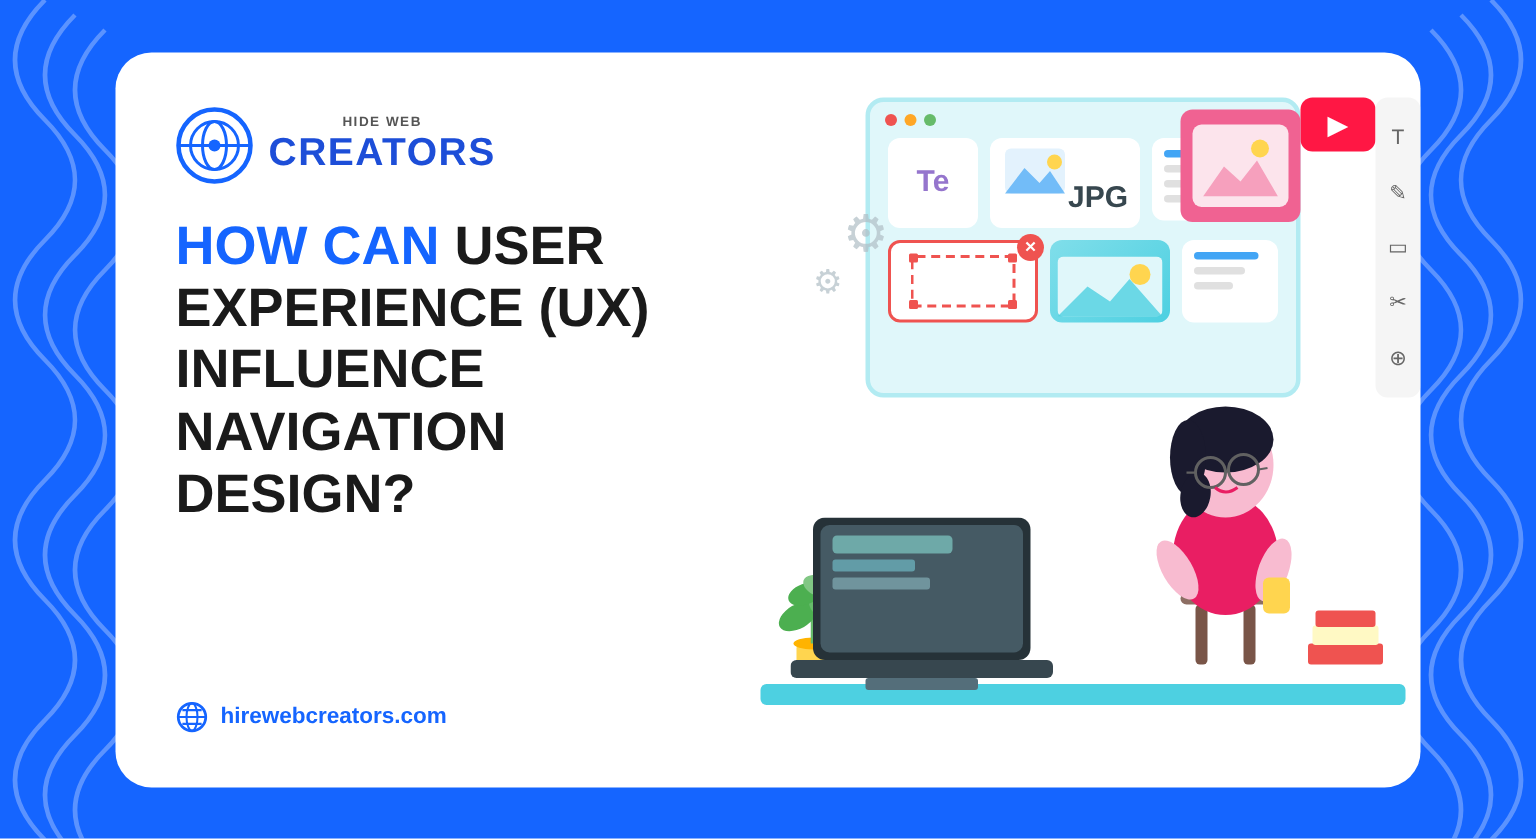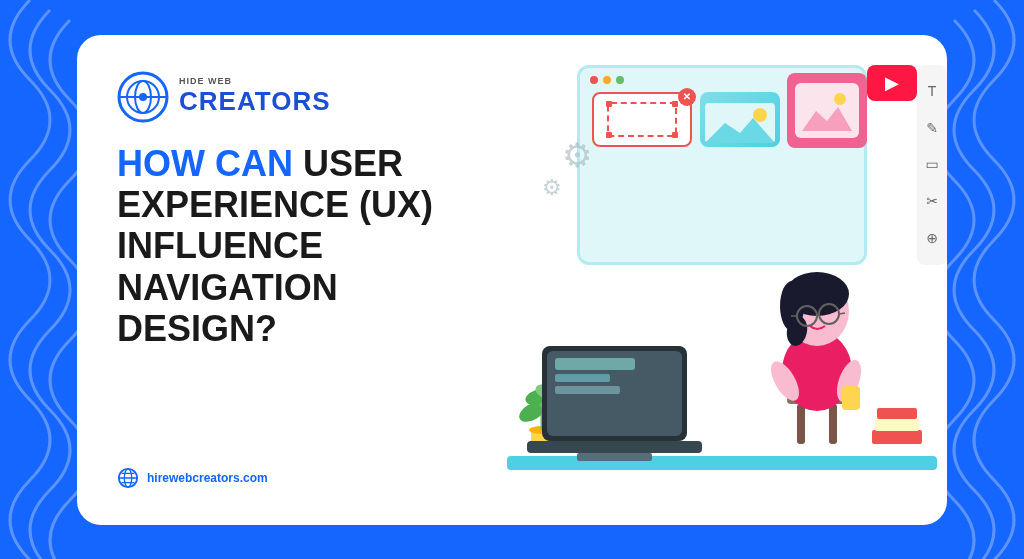--- a/index.html
+++ b/index.html
@@ -72,20 +72,21 @@
 
     .logo-icon {
       width: 52px;
       height: 52px;
     }
 
     .logo-text {
       display: flex;
       flex-direction: column;
       line-height: 1.1;
+      align-items: center;
     }
 
     .logo-hide-web {
       font-size: 9px;
       font-weight: 600;
       color: #555;
       letter-spacing: 1px;
       text-transform: uppercase;
     }
 
@@ -124,21 +125,21 @@
       gap: 8px;
     }
 
     .globe-icon {
       width: 22px;
       height: 22px;
       color: #1565FF;
     }
 
     .website-text {
-      font-size: 12px;
+      font-size: 15px;
       font-weight: 600;
       color: #1565FF;
     }
 
     
     .right-panel {
       flex: 1;
       position: relative;
       display: flex;
       align-items: center;
@@ -454,20 +455,44 @@
 
   <div class="right-panel">
 
     <div class="monitor-bg">
       <div class="monitor-dots">
         <div class="dot dot-red"></div>
         <div class="dot dot-yellow"></div>
         <div class="dot dot-green"></div>
       </div>
       <div class="monitor-cards">
+        <div class="monitor-card-row">
+
+          <div class="text-card">
+            <span>Te</span>
+          </div>
+
+          <div class="jpg-card">
+            <svg width="90" height="55" viewBox="0 0 90 55">
+              <rect width="90" height="55" rx="6" fill="#fff"></rect>
+
+              <rect x="5" y="5" width="40" height="30" rx="4" fill="#e3f2fd"></rect>
+              <polygon points="5,35 18,18 28,28 35,20 45,35" fill="#42a5f5" opacity="0.7"></polygon>
+              <circle cx="38" cy="14" r="5" fill="#ffd54f"></circle>
+            </svg>
+            <span style="position:absolute;font-size:20px;font-weight:900;color:#37474f;right:8px;bottom:8px;">JPG</span>
+          </div>
+
+          <div class="lines-card">
+            <div class="line-bar line-bar-blue"></div>
+            <div class="line-bar line-bar-gray"></div>
+            <div class="line-bar line-bar-gray2"></div>
+            <div class="line-bar" style="width:50%;"></div>
+          </div>
+        </div>
         <div class="monitor-card-row">
 
           <div class="select-card" style="position:relative;">
             <div class="close-btn">✕</div>
             <div class="select-inner">
               <div class="select-corner tl"></div>
               <div class="select-corner tr"></div>
               <div class="select-corner bl"></div>
               <div class="select-corner br"></div>
             </div>

